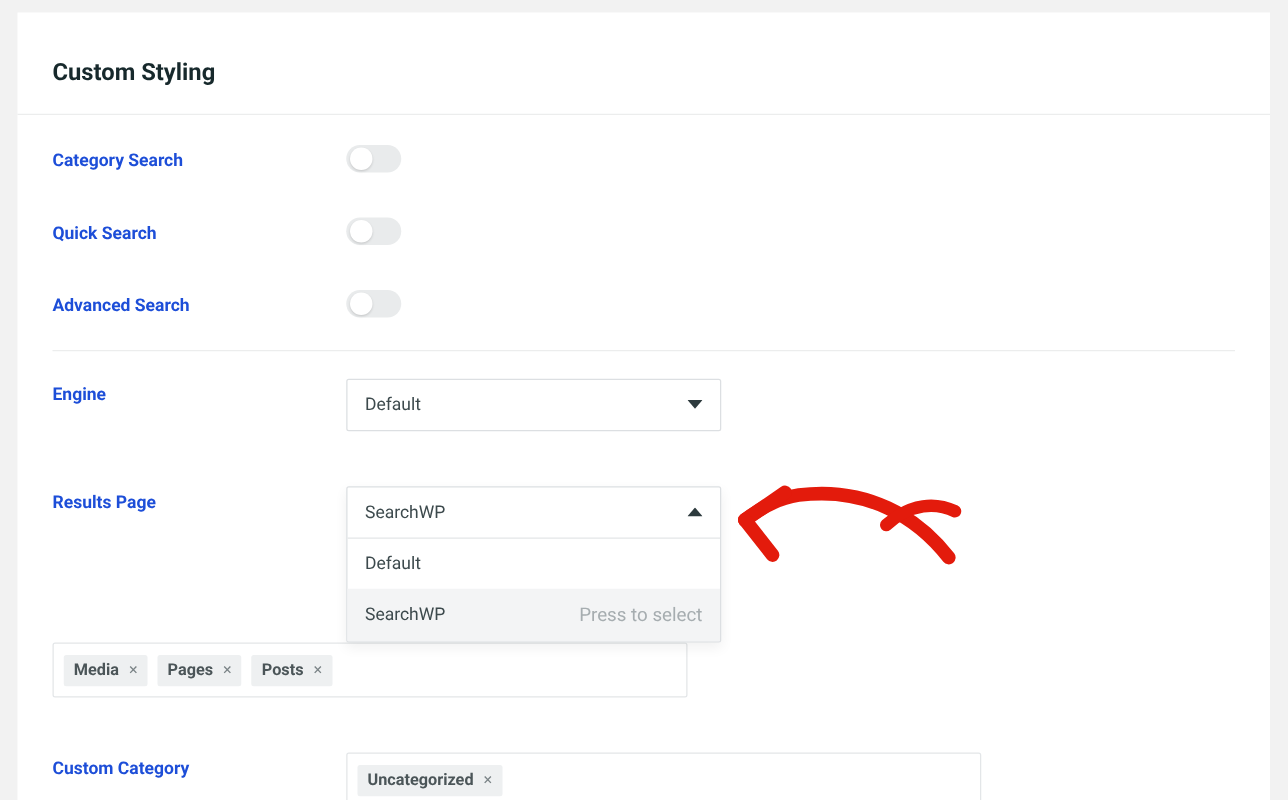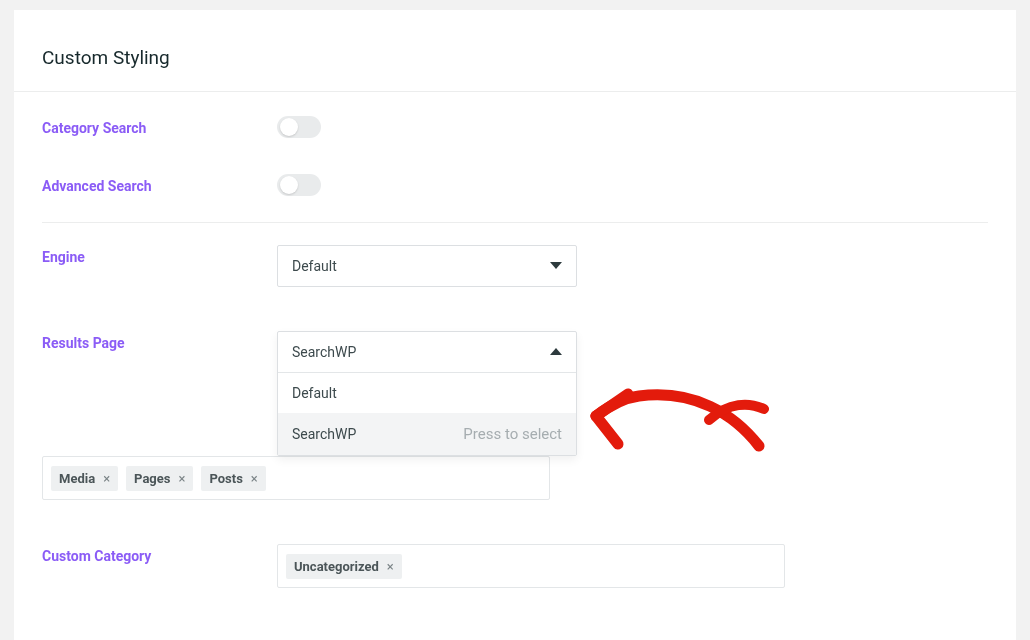--- a/index.html
+++ b/index.html
@@ -16,21 +16,21 @@
       margin: 10px 14px 0 14px;
       min-height: 640px;
       position: relative;
     }
     .panel-header {
       padding: 36px 28px 22px 28px;
       border-bottom: 1px solid #eceded;
     }
     .panel-title {
       font-size: 19px;
-      font-weight: 400;
+      font-weight: 700;
       color: #17292c;
     }
     .panel-body {
       padding: 6px 28px 0 28px;
     }
     .row {
       display: flex;
       align-items: flex-start;
       padding: 22px 0;
     }
@@ -41,21 +41,21 @@
       margin: 8px 0 0 0;
     }
     .label-col {
       width: 235px;
       flex: 0 0 235px;
       padding-top: 2px;
     }
     .label-text {
       font-size: 14px;
       font-weight: 700;
-      color: #8b5cf6;
+      color: #1d4ed8;
     }
     .control-col {
       flex: 1;
       position: relative;
     }
     
     .toggle {
       width: 44px;
       height: 22px;
       background: #e9ebec;
@@ -167,20 +167,30 @@
       <div class="label-col">
         <span class="label-text">Category Search</span>
       </div>
       <div class="control-col">
         <div class="toggle">
           <div class="knob"></div>
         </div>
       </div>
     </div>
 
+    <div class="row toggle-row">
+      <div class="label-col">
+        <span class="label-text">Quick Search</span>
+      </div>
+      <div class="control-col">
+        <div class="toggle">
+          <div class="knob"></div>
+        </div>
+      </div>
+    </div>
 
     <div class="row toggle-row">
       <div class="label-col">
         <span class="label-text">Advanced Search</span>
       </div>
       <div class="control-col">
         <div class="toggle">
           <div class="knob"></div>
         </div>
       </div>

